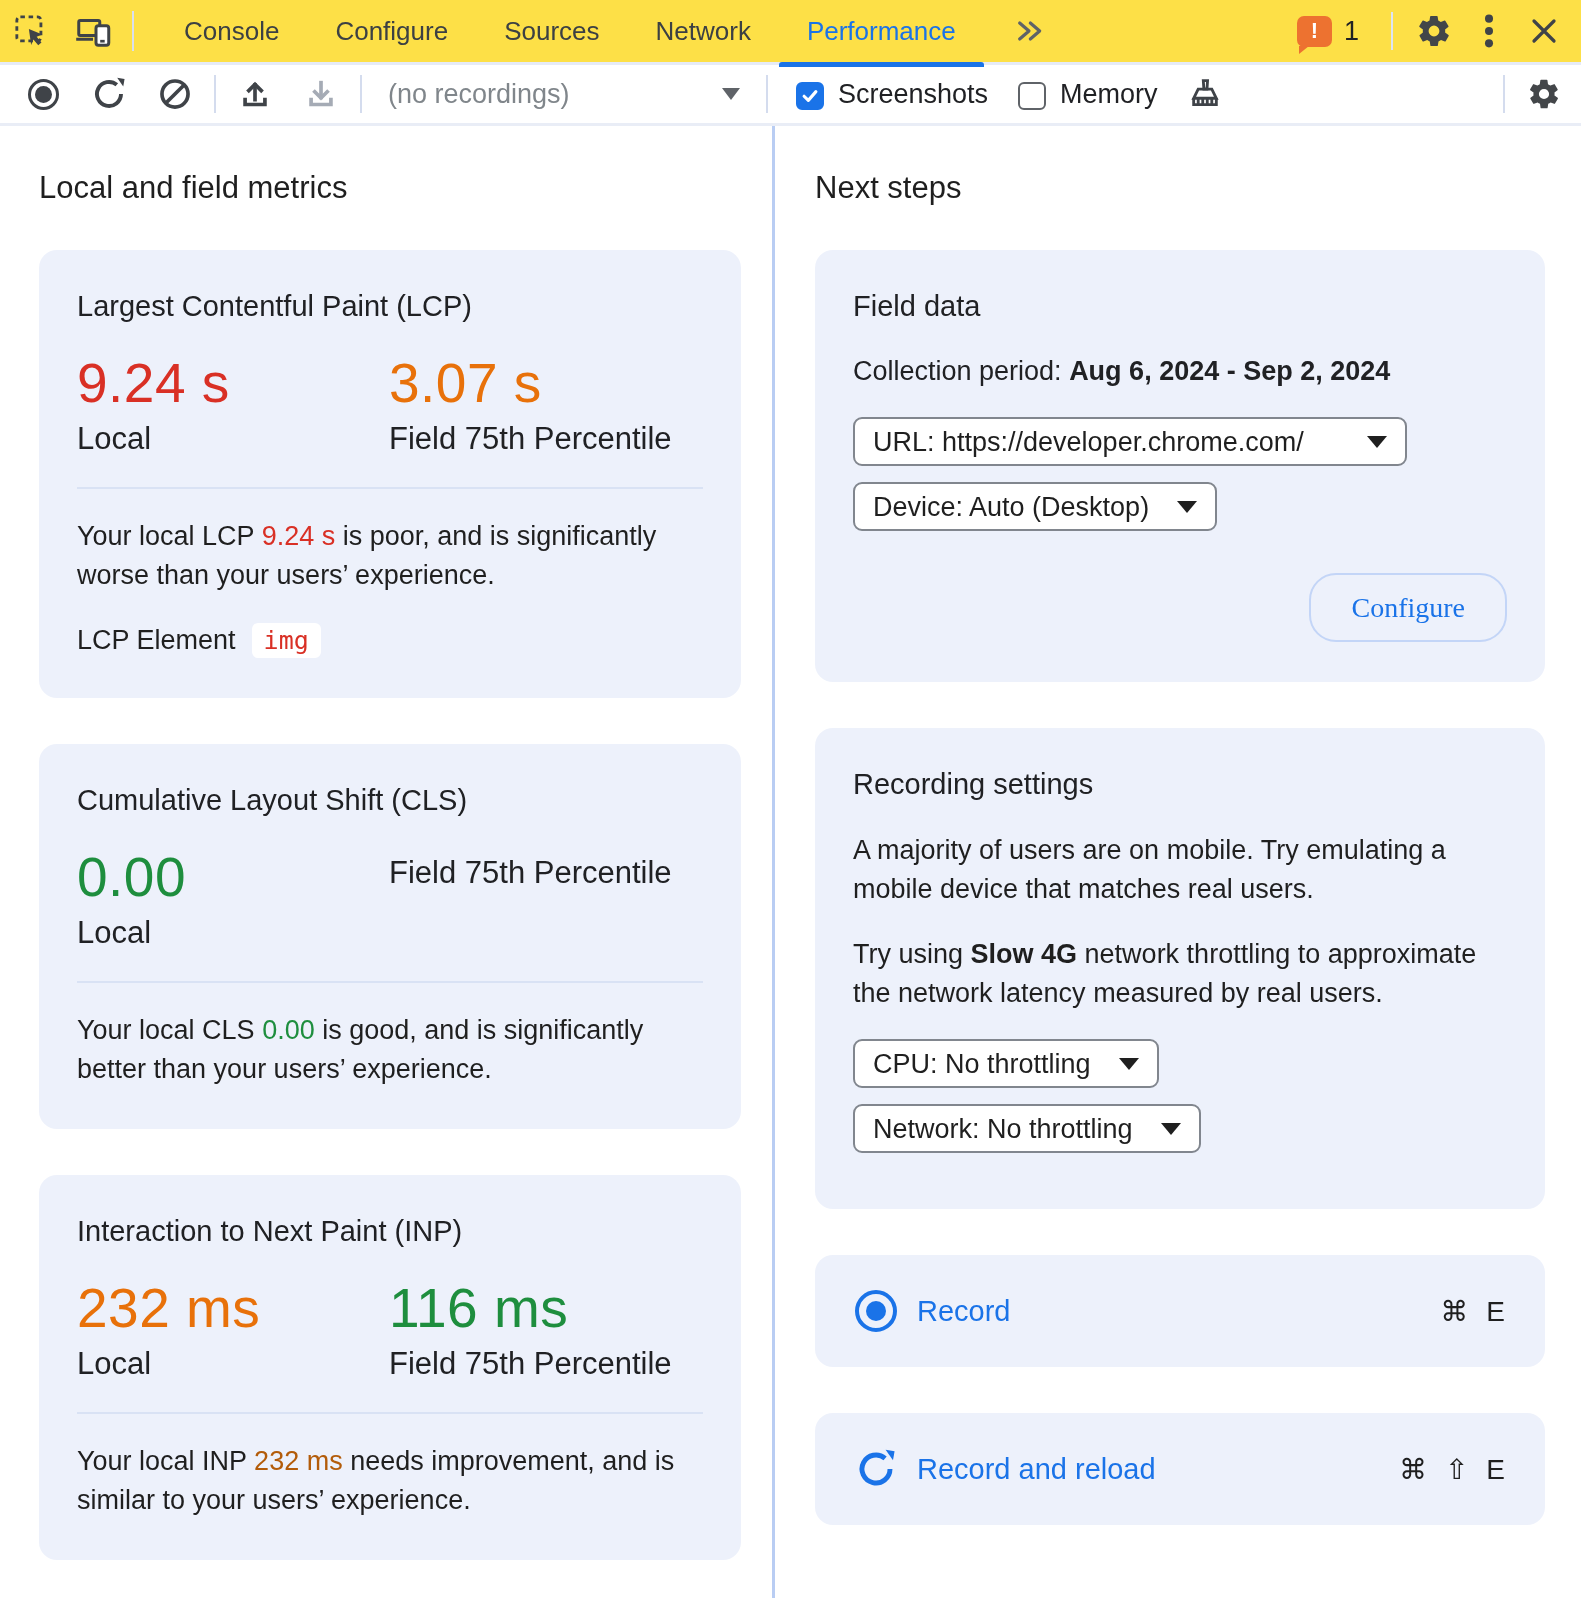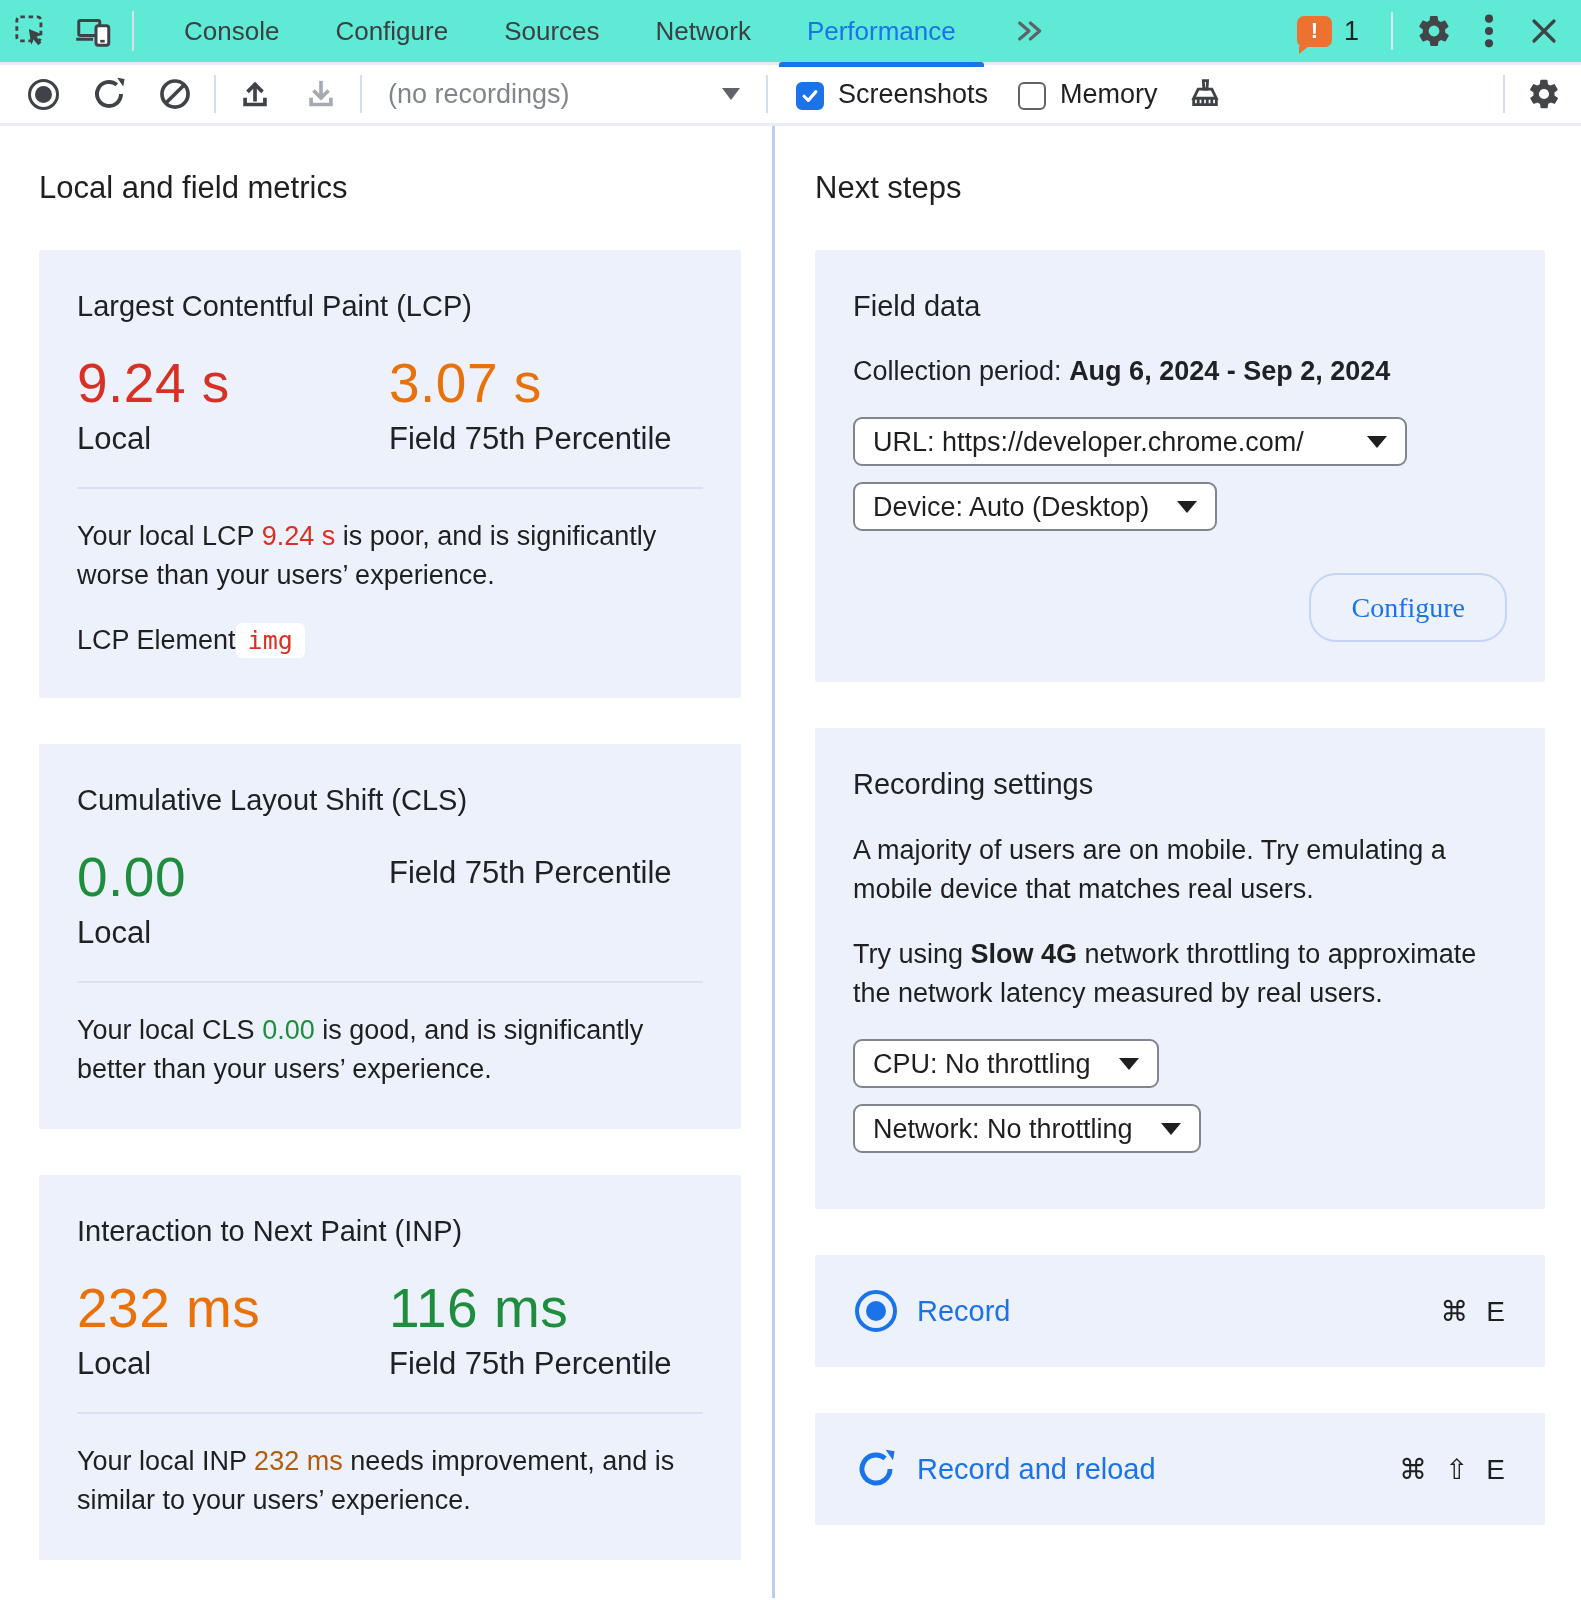--- a/index.html
+++ b/index.html
@@ -1,20 +1,20 @@
 <!DOCTYPE html>
 <html><head>
 <meta charset="utf-8">
 <style>
   * { margin:0; padding:0; box-sizing:border-box; }
   html,body { width:1581px; height:1600px; overflow:hidden; background:#fff;
     font-family:"Liberation Sans","DejaVu Sans",sans-serif; color:#202124; }
 
   
-  .tabbar { height:65px; background:#5eead4; border-bottom:3px solid #e6ebf7;
+  .tabbar { height:65px; background:#fde047; border-bottom:3px solid #e6ebf7;
     display:flex; align-items:center; position:relative; }
   .tb-icon { width:62px; height:62px; display:flex; align-items:center; justify-content:center; cursor:pointer; }
   .tb-sep { width:2px; height:40px; background:#d9dfee; margin:0 8px; }
   .tabs { display:flex; height:65px; margin-left:14px; }
   .tab { display:flex; align-items:center; padding:0 28px; font-size:26px; color:#3c4043;
     position:relative; cursor:pointer; white-space:nowrap; }
   .tab.active { color:#1a73e8; }
   .tab.active::after { content:""; position:absolute; left:0; right:0; bottom:-3px; height:5px;
     background:#1a73e8; border-radius:3px 3px 0 0; }
   .more-tabs { margin-left:14px; }
@@ -48,30 +48,30 @@
   .toolbar-spacer { flex:1; }
 
   
   .content { position:relative; height:1472px; background:#fff; }
   .v-divider { position:absolute; left:772px; top:0; bottom:0; width:3px; background:#b9cdf3; }
   .col { position:absolute; top:4px; }
   .col.left-col { left:39px; width:702px; }
   .col.right-col { left:815px; width:730px; }
   .col-heading { margin-top:40px; margin-bottom:44px; font-size:31px; font-weight:500; color:#1f1f1f; }
 
-  .card { background:#edf1fb; border-radius:2px; padding:40px 38px; margin-bottom:46px; }
+  .card { background:#edf1fb; border-radius:18px; padding:40px 38px; margin-bottom:46px; }
   .card-title { font-size:29px; font-weight:500; color:#202124; margin-bottom:30px; }
 
   .values-row { display:flex; }
   .val-block { min-width:312px; }
   .metric-value { font-size:55px; line-height:60px; font-weight:400; letter-spacing:0.5px; }
   .metric-label { font-size:31px; color:#202124; margin-top:8px; }
   .card-divider { height:2px; background:#d9e2f4; margin:30px 0 28px 0; }
   .desc { font-size:27px; line-height:39px; color:#1f1f1f; }
-  .elem-row { margin-top:28px; display:flex; align-items:center; gap:0; }
+  .elem-row { margin-top:28px; display:flex; align-items:center; gap:16px; }
   .elem-label { font-size:27px; font-weight:500; color:#1f1f1f; }
   .elem-chip { background:#fff; border-radius:6px; padding:3px 12px; font-size:25px;
     font-family:"DejaVu Sans Mono",monospace; cursor:pointer; }
 
   .period-line { font-size:27px; line-height:36px; margin-bottom:28px; }
   .period-value { font-weight:700; }
   .select-box { display:inline-flex; align-items:center; height:49px; background:#fff;
     border:2px solid #81868e; border-radius:9px; padding:0 18px; font-size:27px; color:#1f1f1f;
     cursor:pointer; margin-bottom:16px; }
   .select-box .caret { border-top-color:#1f1f1f; margin-left:28px; border-left-width:10px; border-right-width:10px; }

